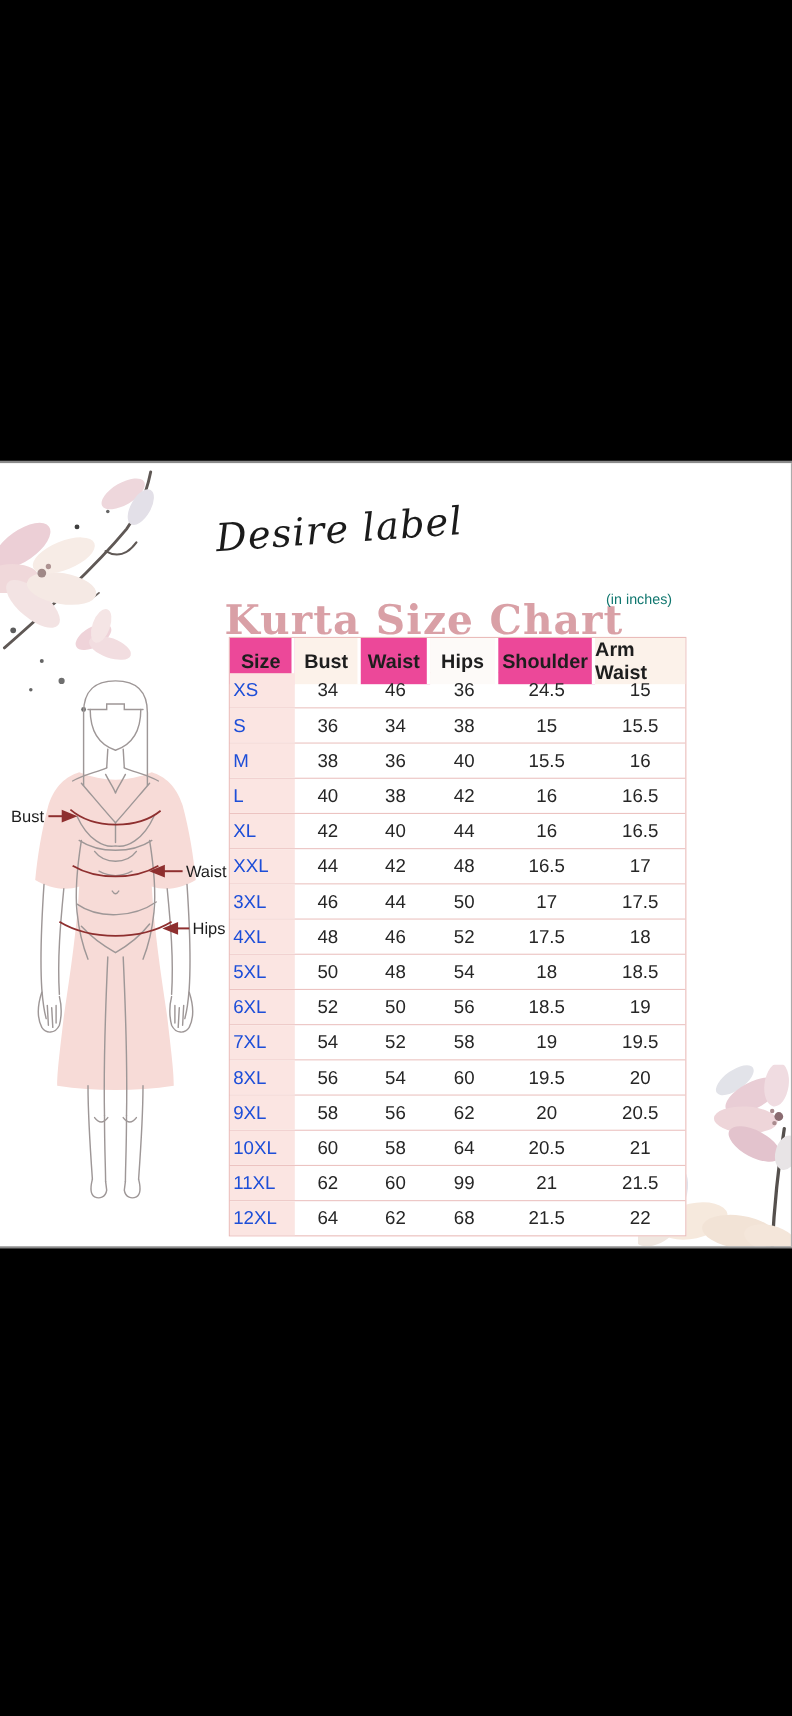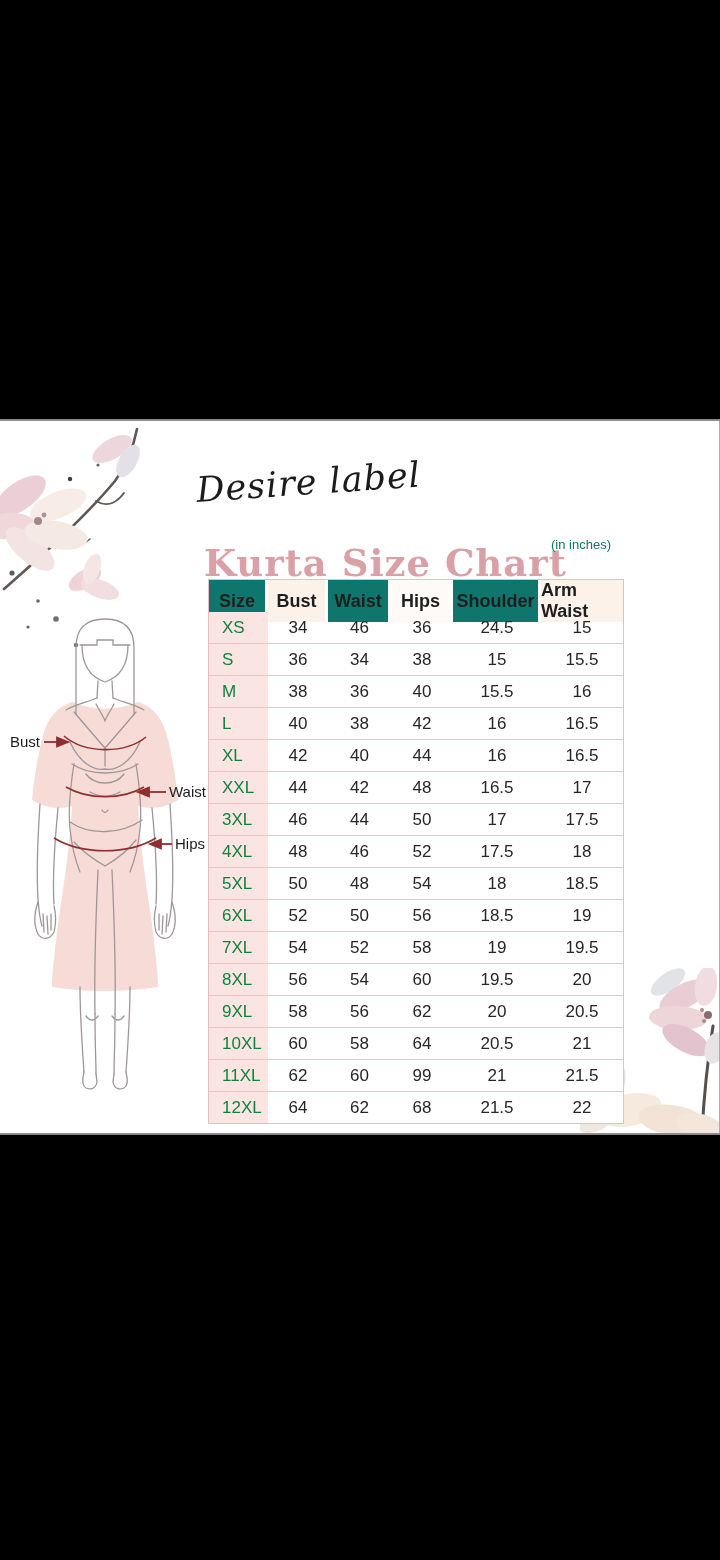--- a/index.html
+++ b/index.html
@@ -24,24 +24,24 @@
   .unit{position:absolute;left:551px;top:108px;font-size:13px;color:#0f766e;margin-top:8px;}
 
   .figure{position:absolute;left:0;top:193px;width:210px;height:480px;}
 
   .table{position:absolute;left:208px;top:158px;width:414px;border:1px solid #eabcba;background:#fff;}
   .trow{display:grid;grid-template-columns:59px 60px 63px 62px 88px 82px;height:31px;}
   .tbody .trow{border-top:1px solid #ecc3c1;}
   .tcell{display:flex;align-items:center;justify-content:center;font-size:17px;color:#262626;box-sizing:border-box;}
   .thead .tcell{font-size:18px;font-weight:700;color:#1e1e1e;border-right:3px solid #fff;}
   .thead .tcell:last-child{border-right:none;}
-  .bg-pink{background:#0f766e;text-align:center;}
+  .bg-pink{background:#ec4899;text-align:center;}
   .bg-cream{background:#fcf2ea;}
   .bg-white{background:#fdfaf8;}
-  .size-cell{background:#fbe5e2;justify-content:flex-start;padding-left:13px;color:#15803d;}
+  .size-cell{background:#fbe5e2;justify-content:flex-start;padding-left:3px;color:#1d4ed8;}
 </style>
 </head>
 <body>
 
 <div class="screen">
   <div class="bar top"></div>
 
   <div class="panel">
 
     <svg class="flowers-tl" width="170" height="235" viewBox="0 0 170 235">

